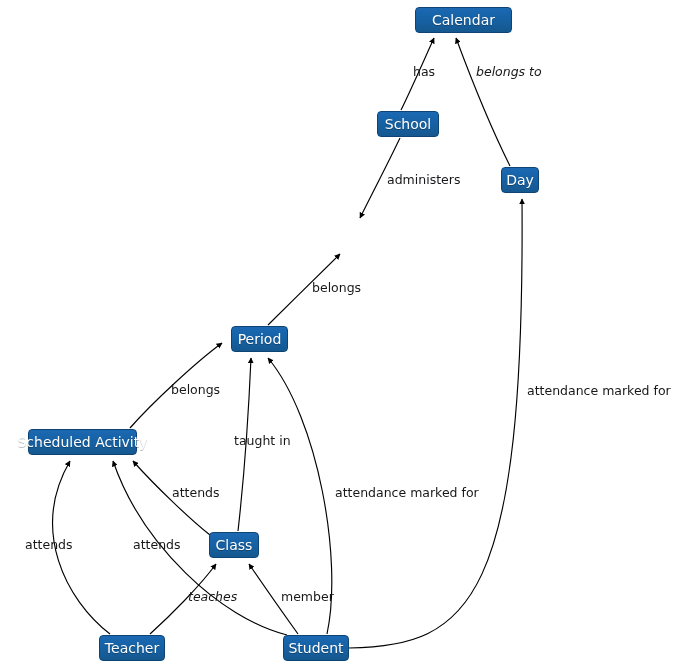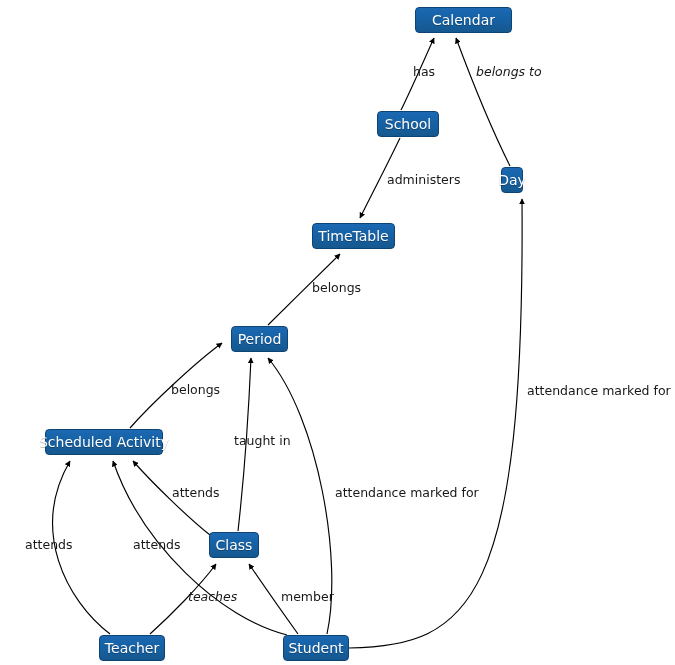--- a/index.html
+++ b/index.html
@@ -92,33 +92,30 @@
   </svg>
 
   <div class="node" style="left:415px; top:7px; width:97px; height:26px;">
     <span>Calendar</span>
   </div>
 
   <div class="node" style="left:377px; top:111px; width:62px; height:26px;">
     <span>School</span>
   </div>
 
-  <div class="node" style="left:501px; top:167px; width:22px; height:26px;">
+  <div class="node" style="left:501px; top:167px; width:38px; height:26px;">
     <span>Day</span>
   </div>
 
-  <div class="node" style="left:312px; top:223px; width:83px; height:26px;">
-    <span>TimeTable</span>
-  </div>
 
   <div class="node" style="left:231px; top:326px; width:57px; height:26px;">
     <span>Period</span>
   </div>
 
-  <div class="node" style="left:45px; top:429px; width:118px; height:26px;">
+  <div class="node" style="left:28px; top:429px; width:109px; height:26px;">
     <span>Scheduled Activity</span>
   </div>
 
   <div class="node" style="left:209px; top:532px; width:50px; height:26px;">
     <span>Class</span>
   </div>
 
   <div class="node" style="left:99px; top:635px; width:66px; height:26px;">
     <span>Teacher</span>
   </div>

